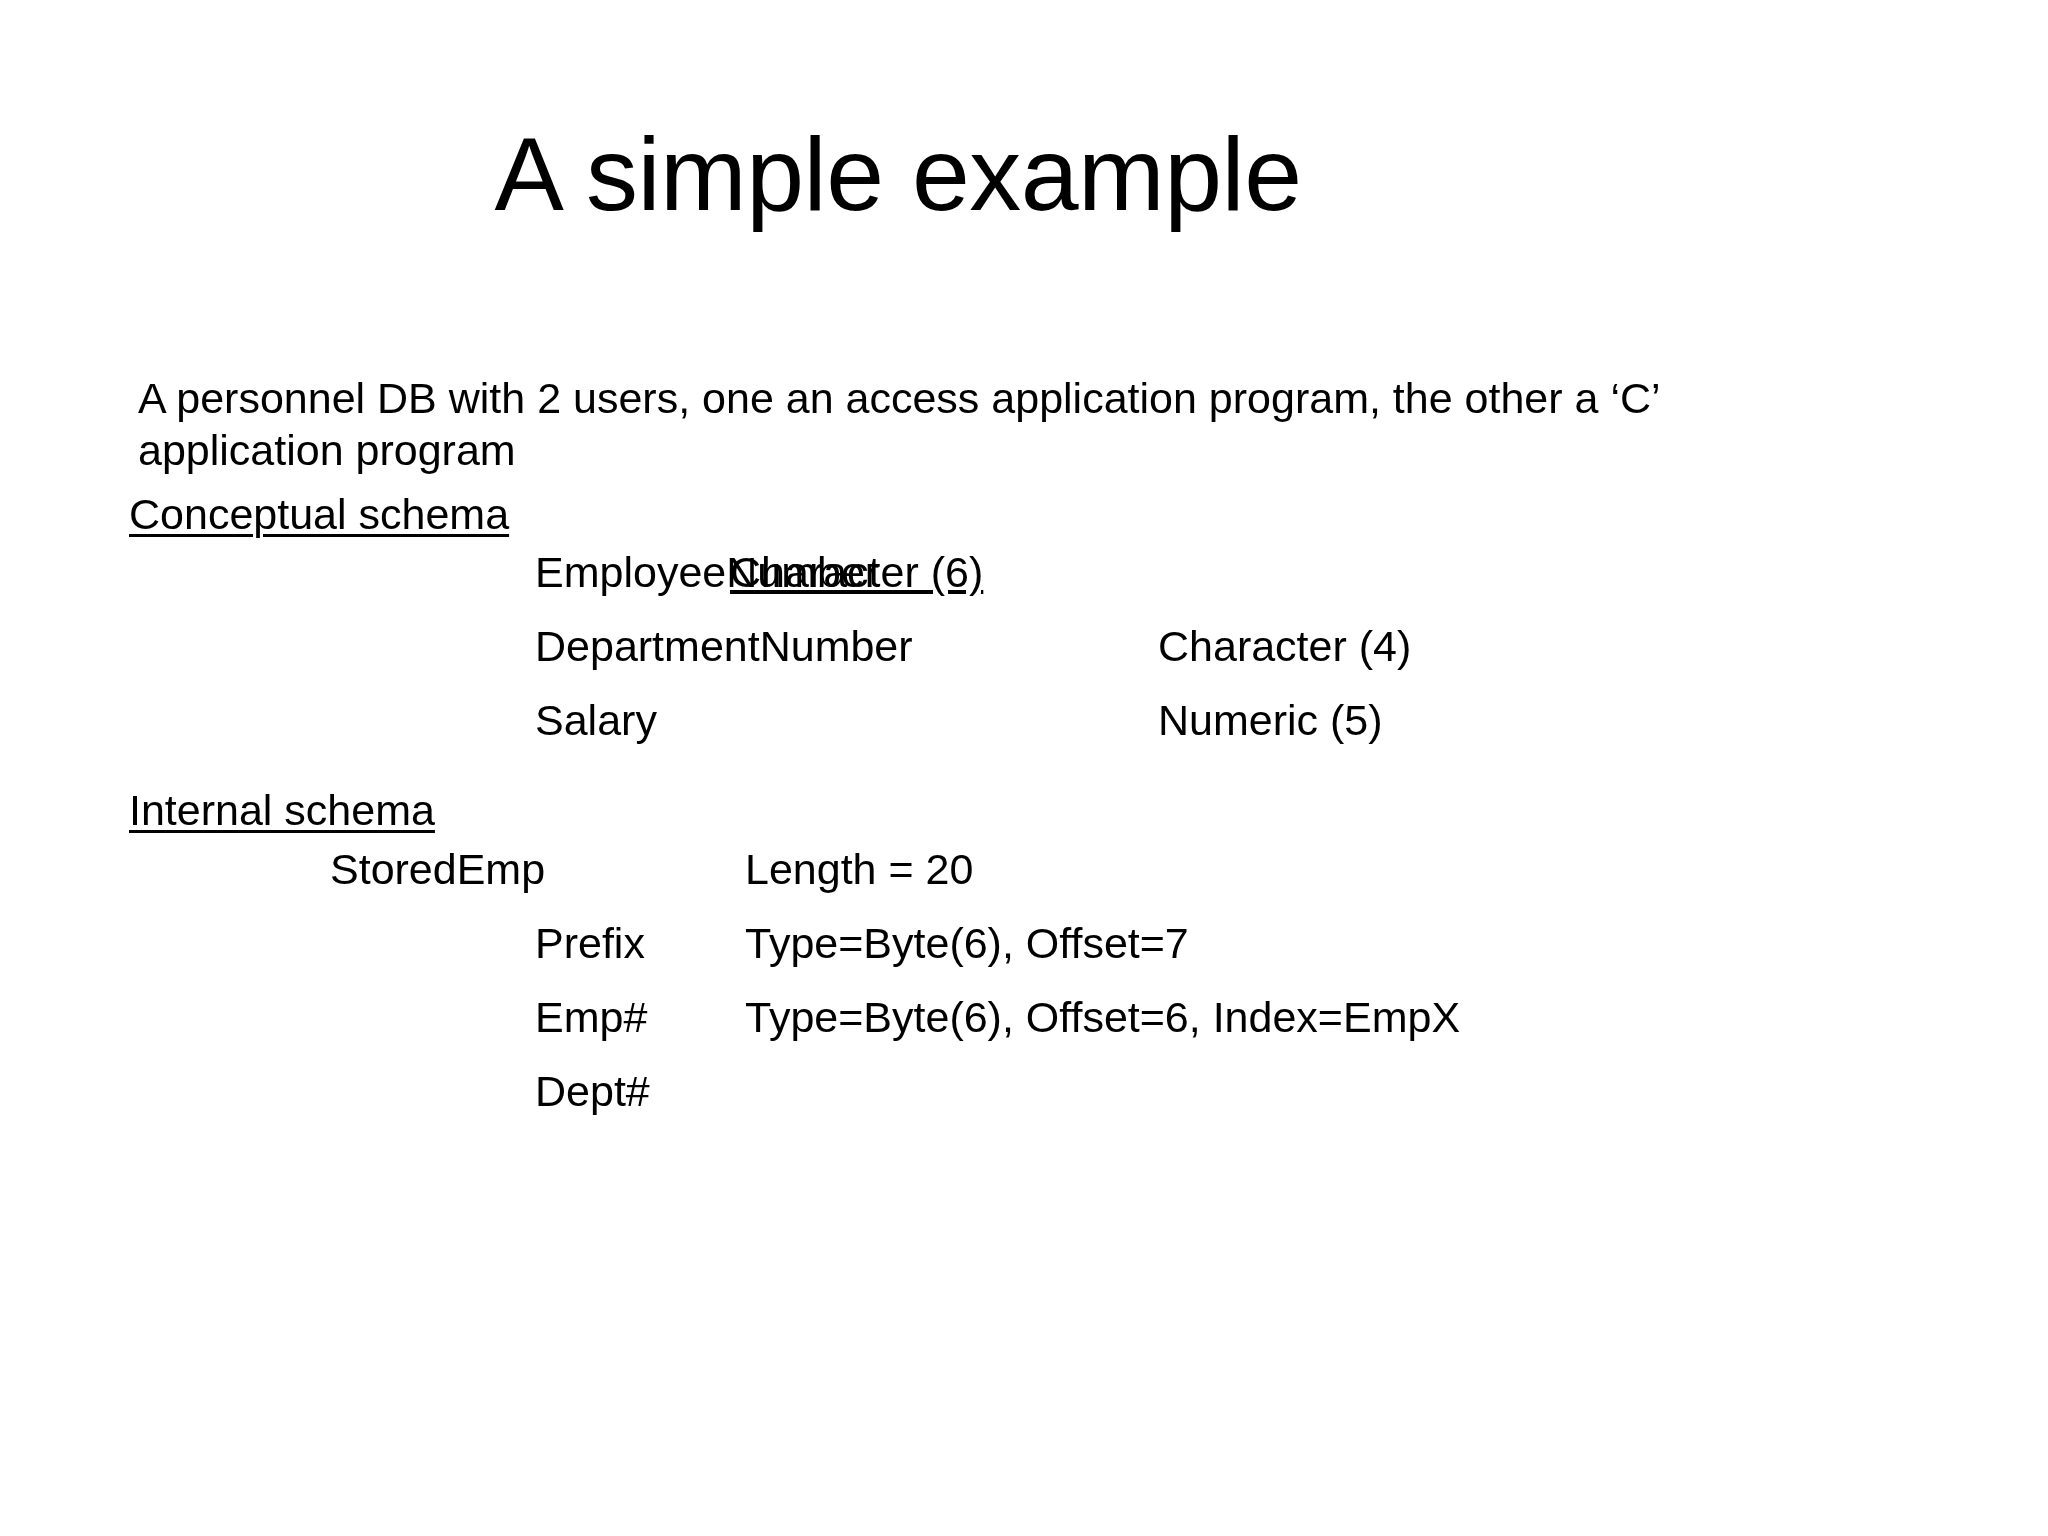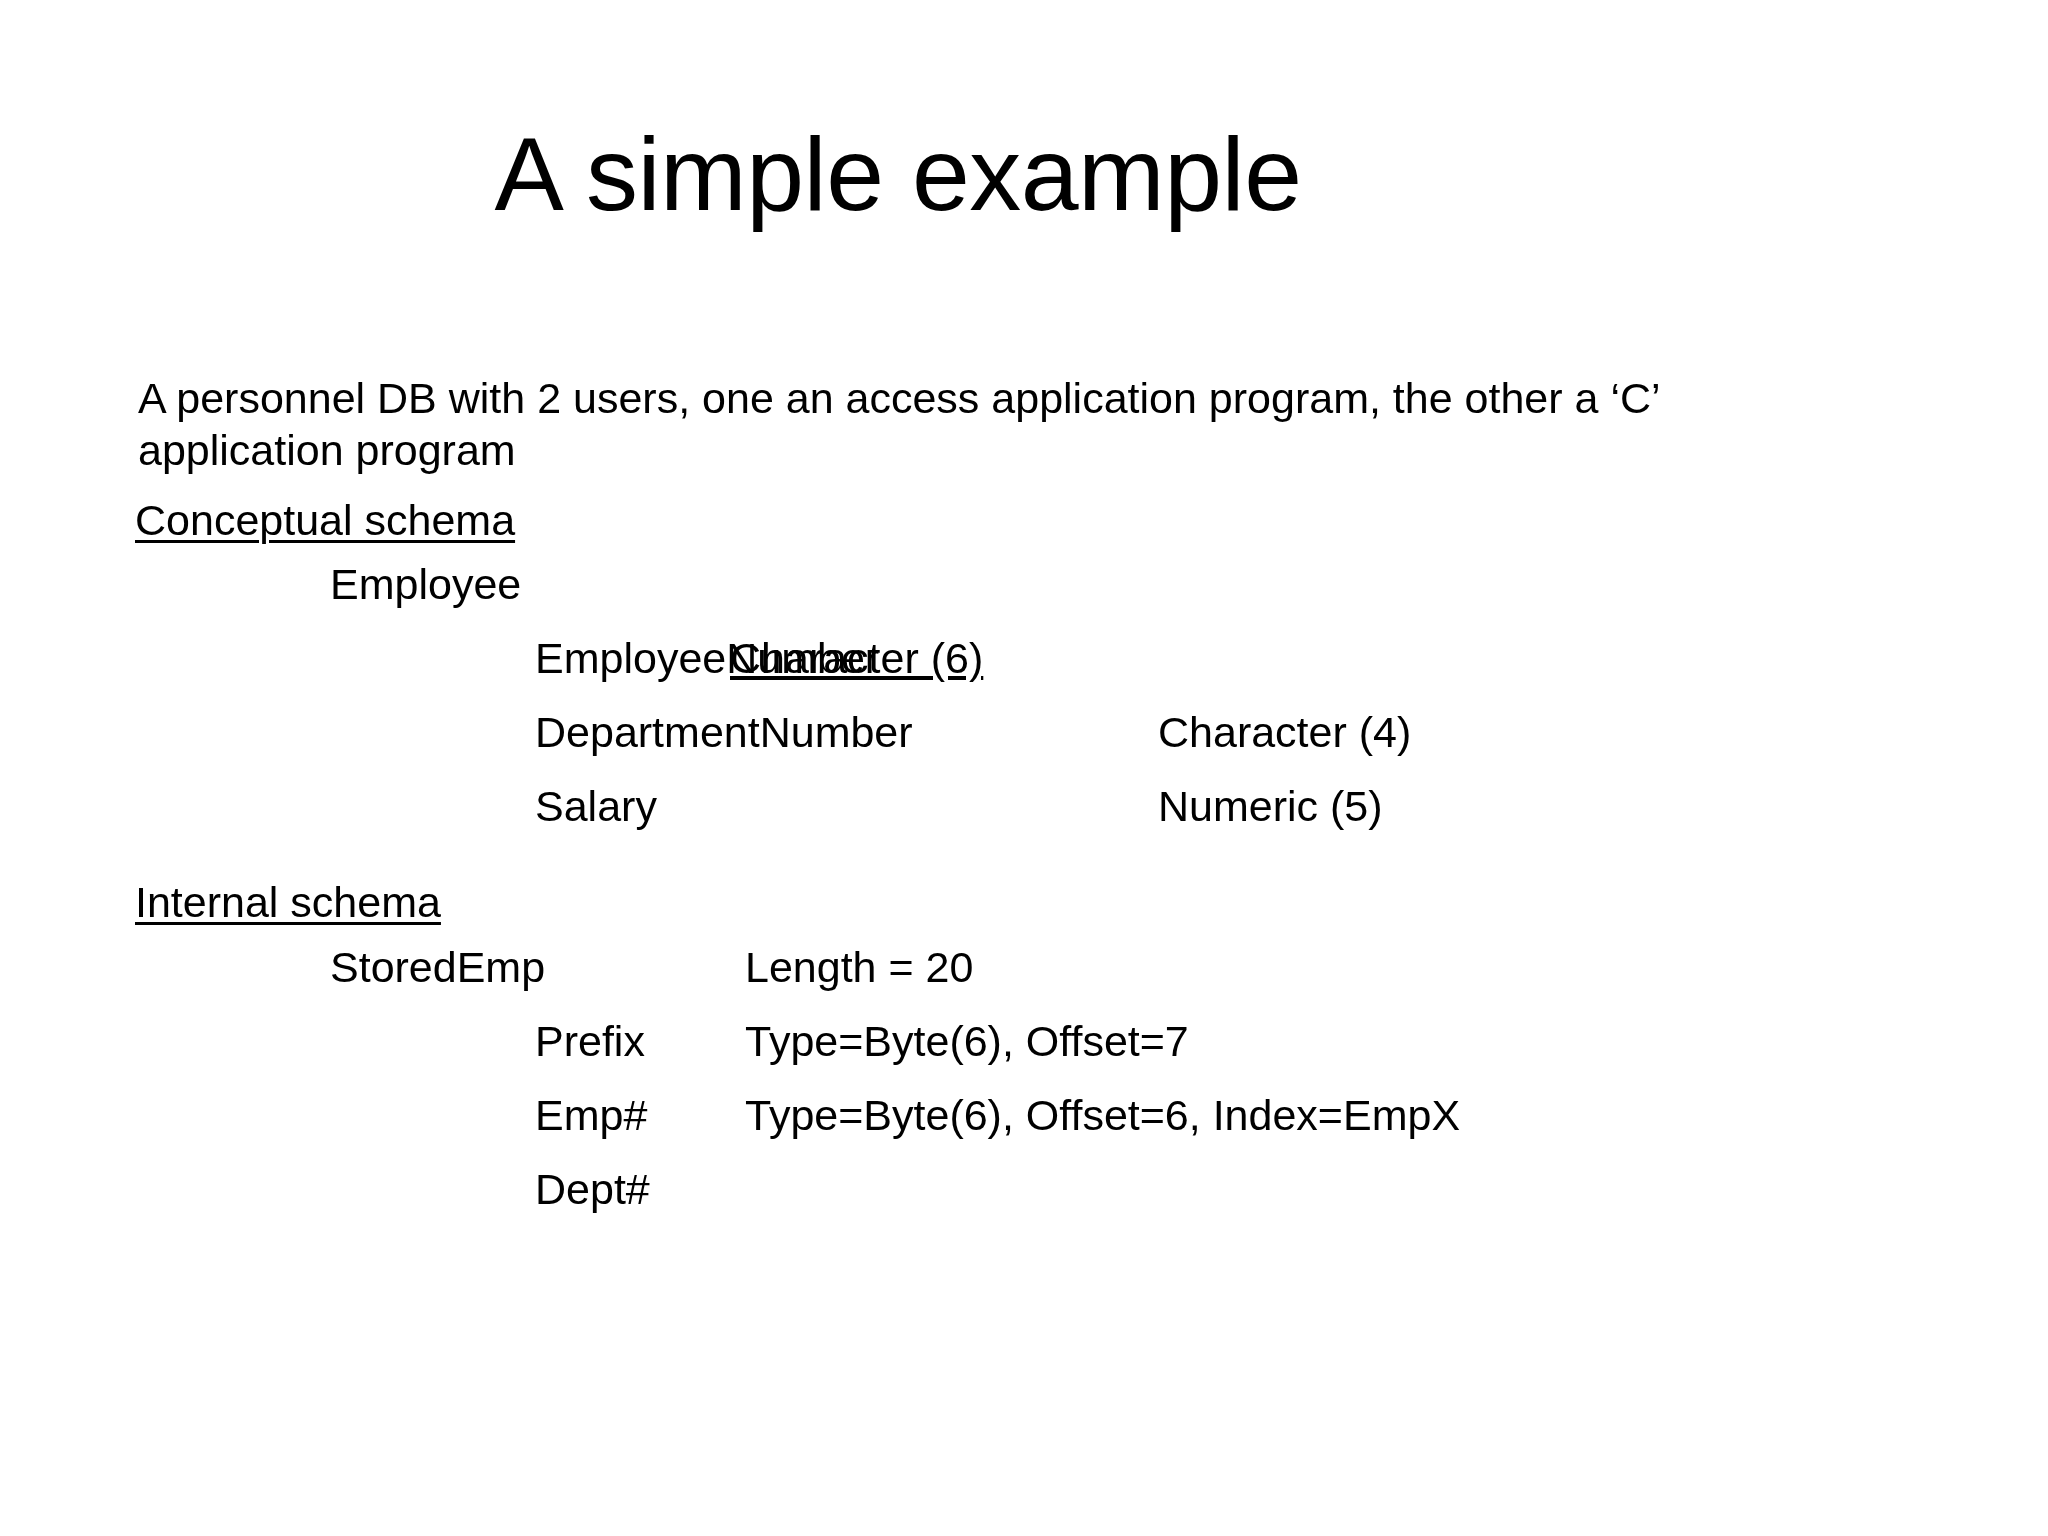--- a/index.html
+++ b/index.html
@@ -46,21 +46,21 @@
     color: #000000;
   }
 
   .para {
     width: 1730px;
     margin: 0 0 4px 15px;
     line-height: 1.22;
   }
 
   .heading {
-    margin: 12px;
+    margin: 6px;
     padding: 0;
     line-height: 1.45;
     white-space: nowrap;
   }
   .heading .u {
     text-decoration: underline;
     text-underline-offset: 5px;
     text-decoration-thickness: 3px;
   }
 
@@ -96,23 +96,20 @@
   <div class="slide-title">A simple example</div>
 
   <div class="body-block">
 
     <p class="para">A personnel DB with 2 users, one an access application program, the other a ‘C’ application program</p>
 
     <div class="heading">
       <span class="u">Conceptual schema</span>
     </div>
 
-    <div class="row level1">
-      <span class="col-name">Employee</span>
-    </div>
 
     <div class="row level2">
       <span class="col-name">EmployeeNumber</span>
       <span class="col-val val-tab-a">Character (6)</span>
     </div>
 
     <div class="row level2">
       <span class="col-name">DepartmentNumber</span>
       <span class="col-val val-tab-b">Character (4)</span>
     </div>

